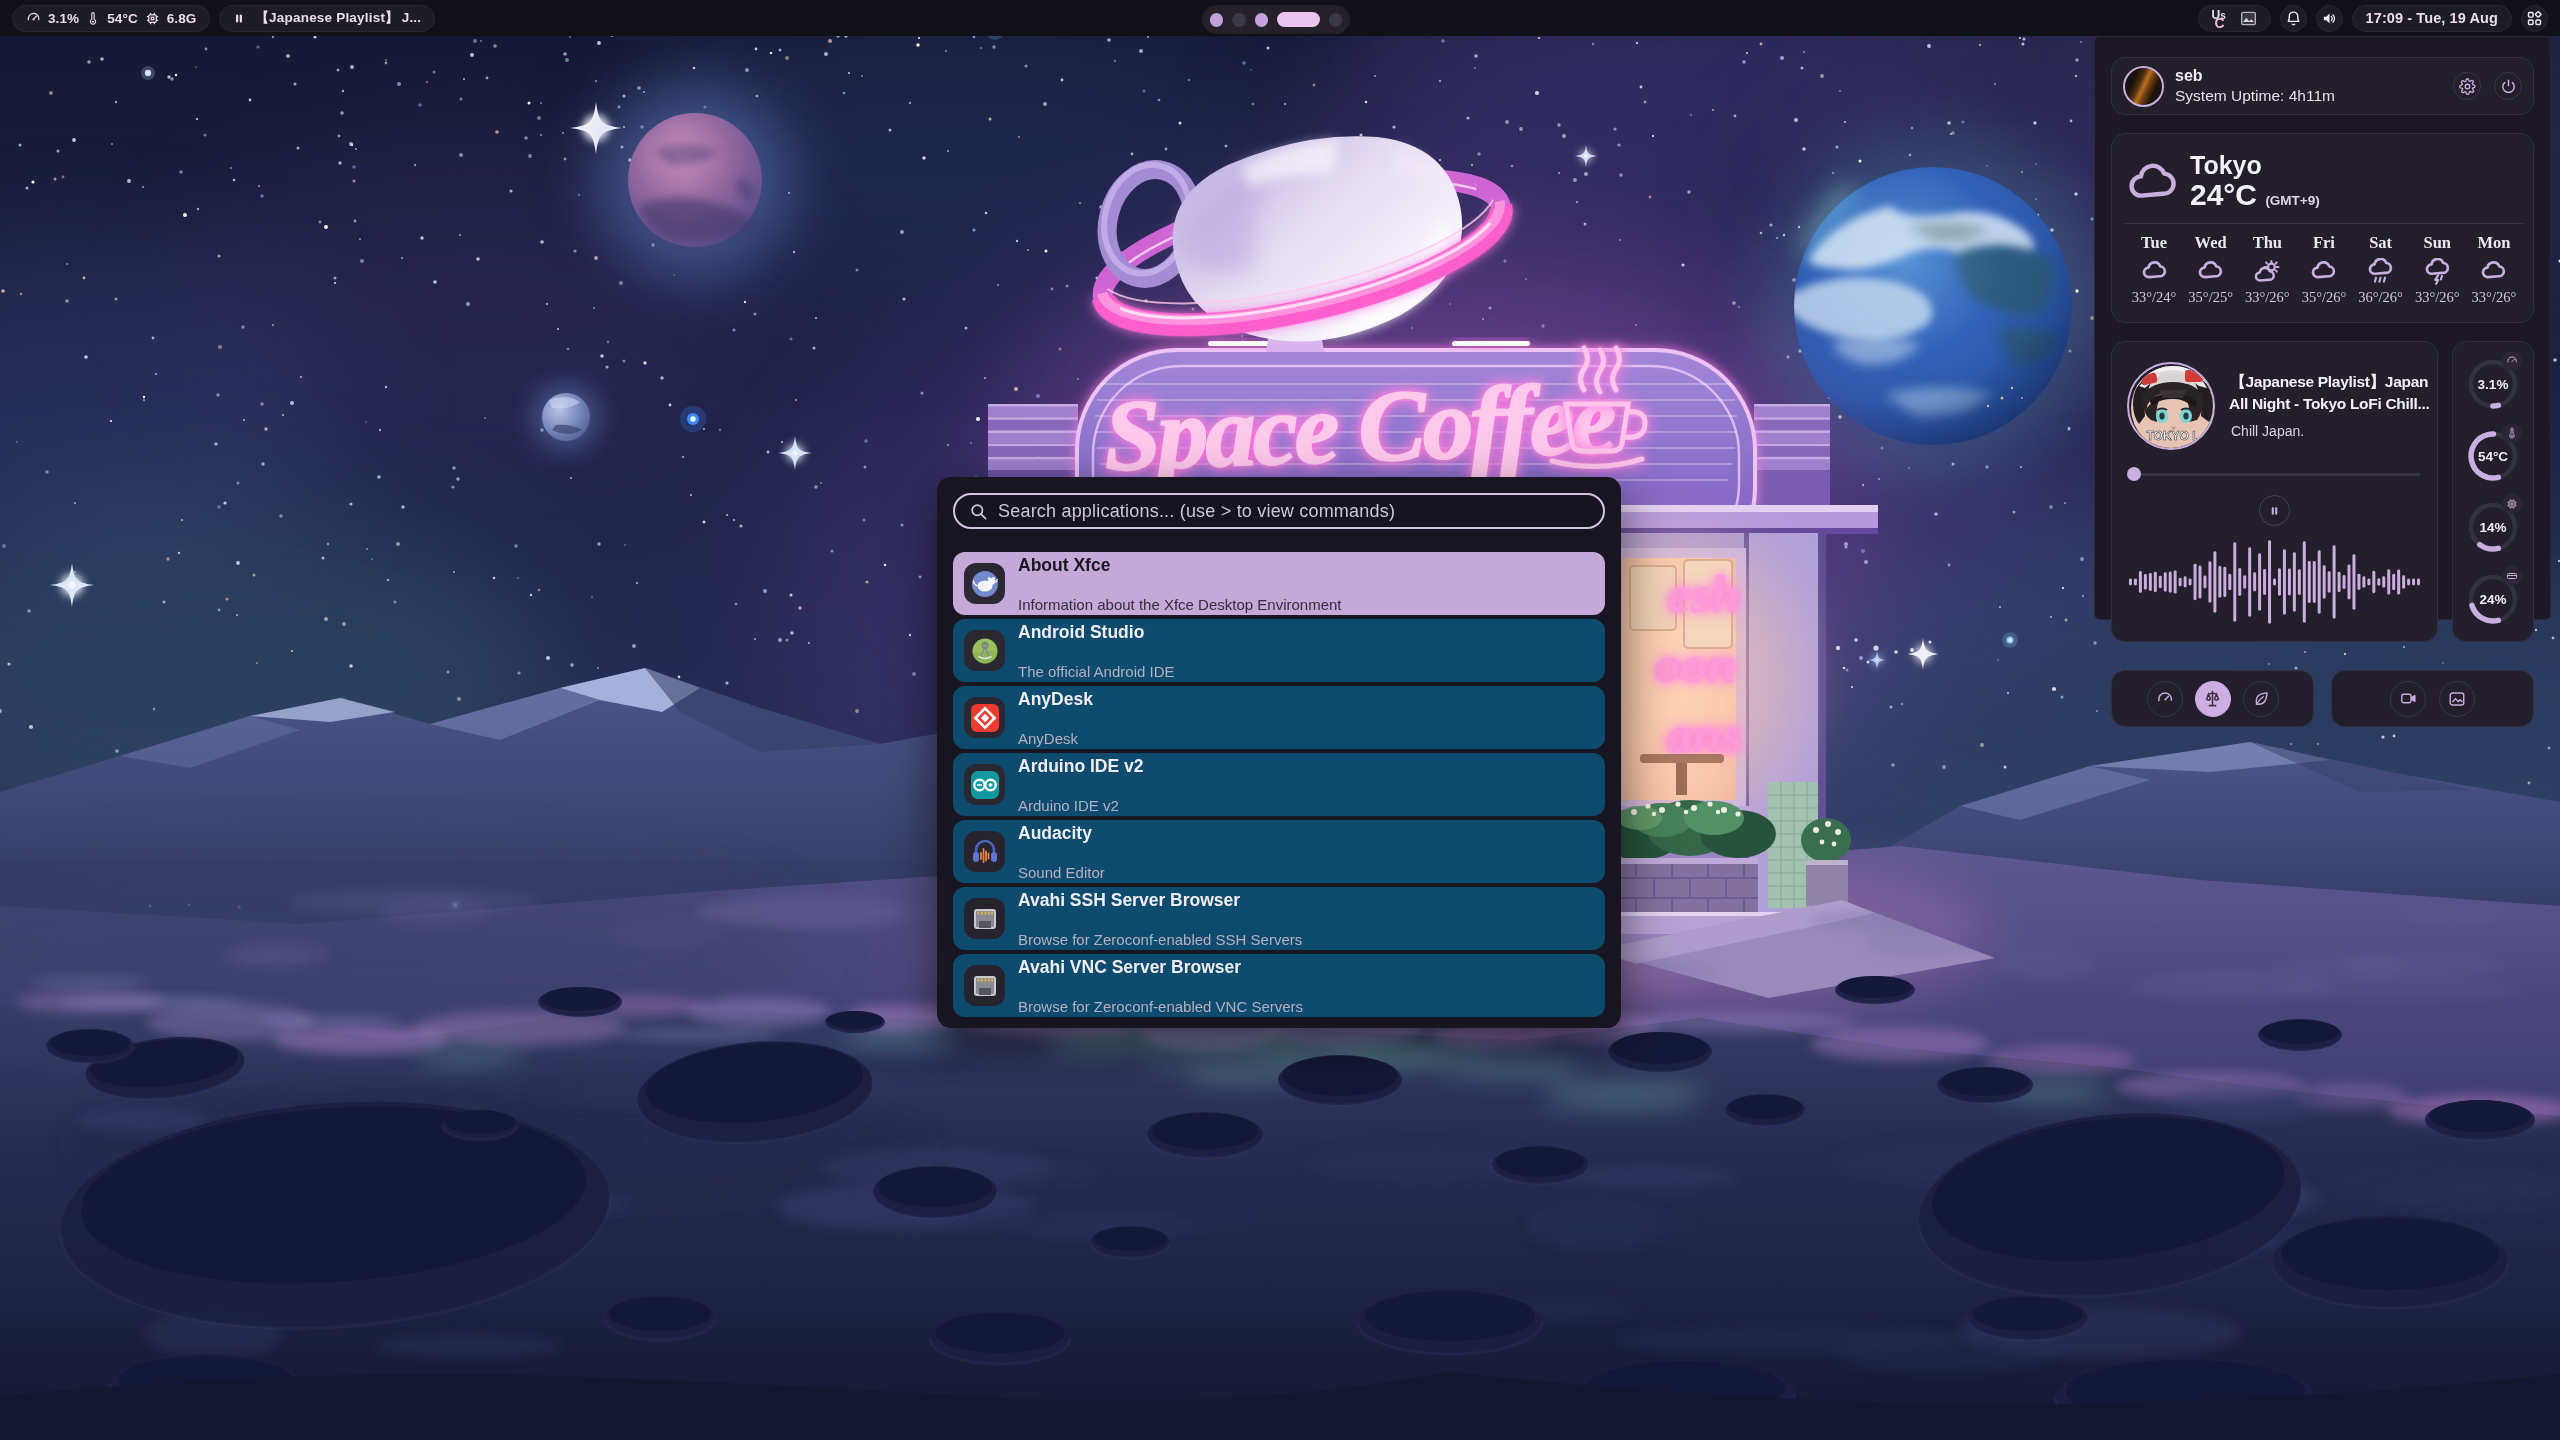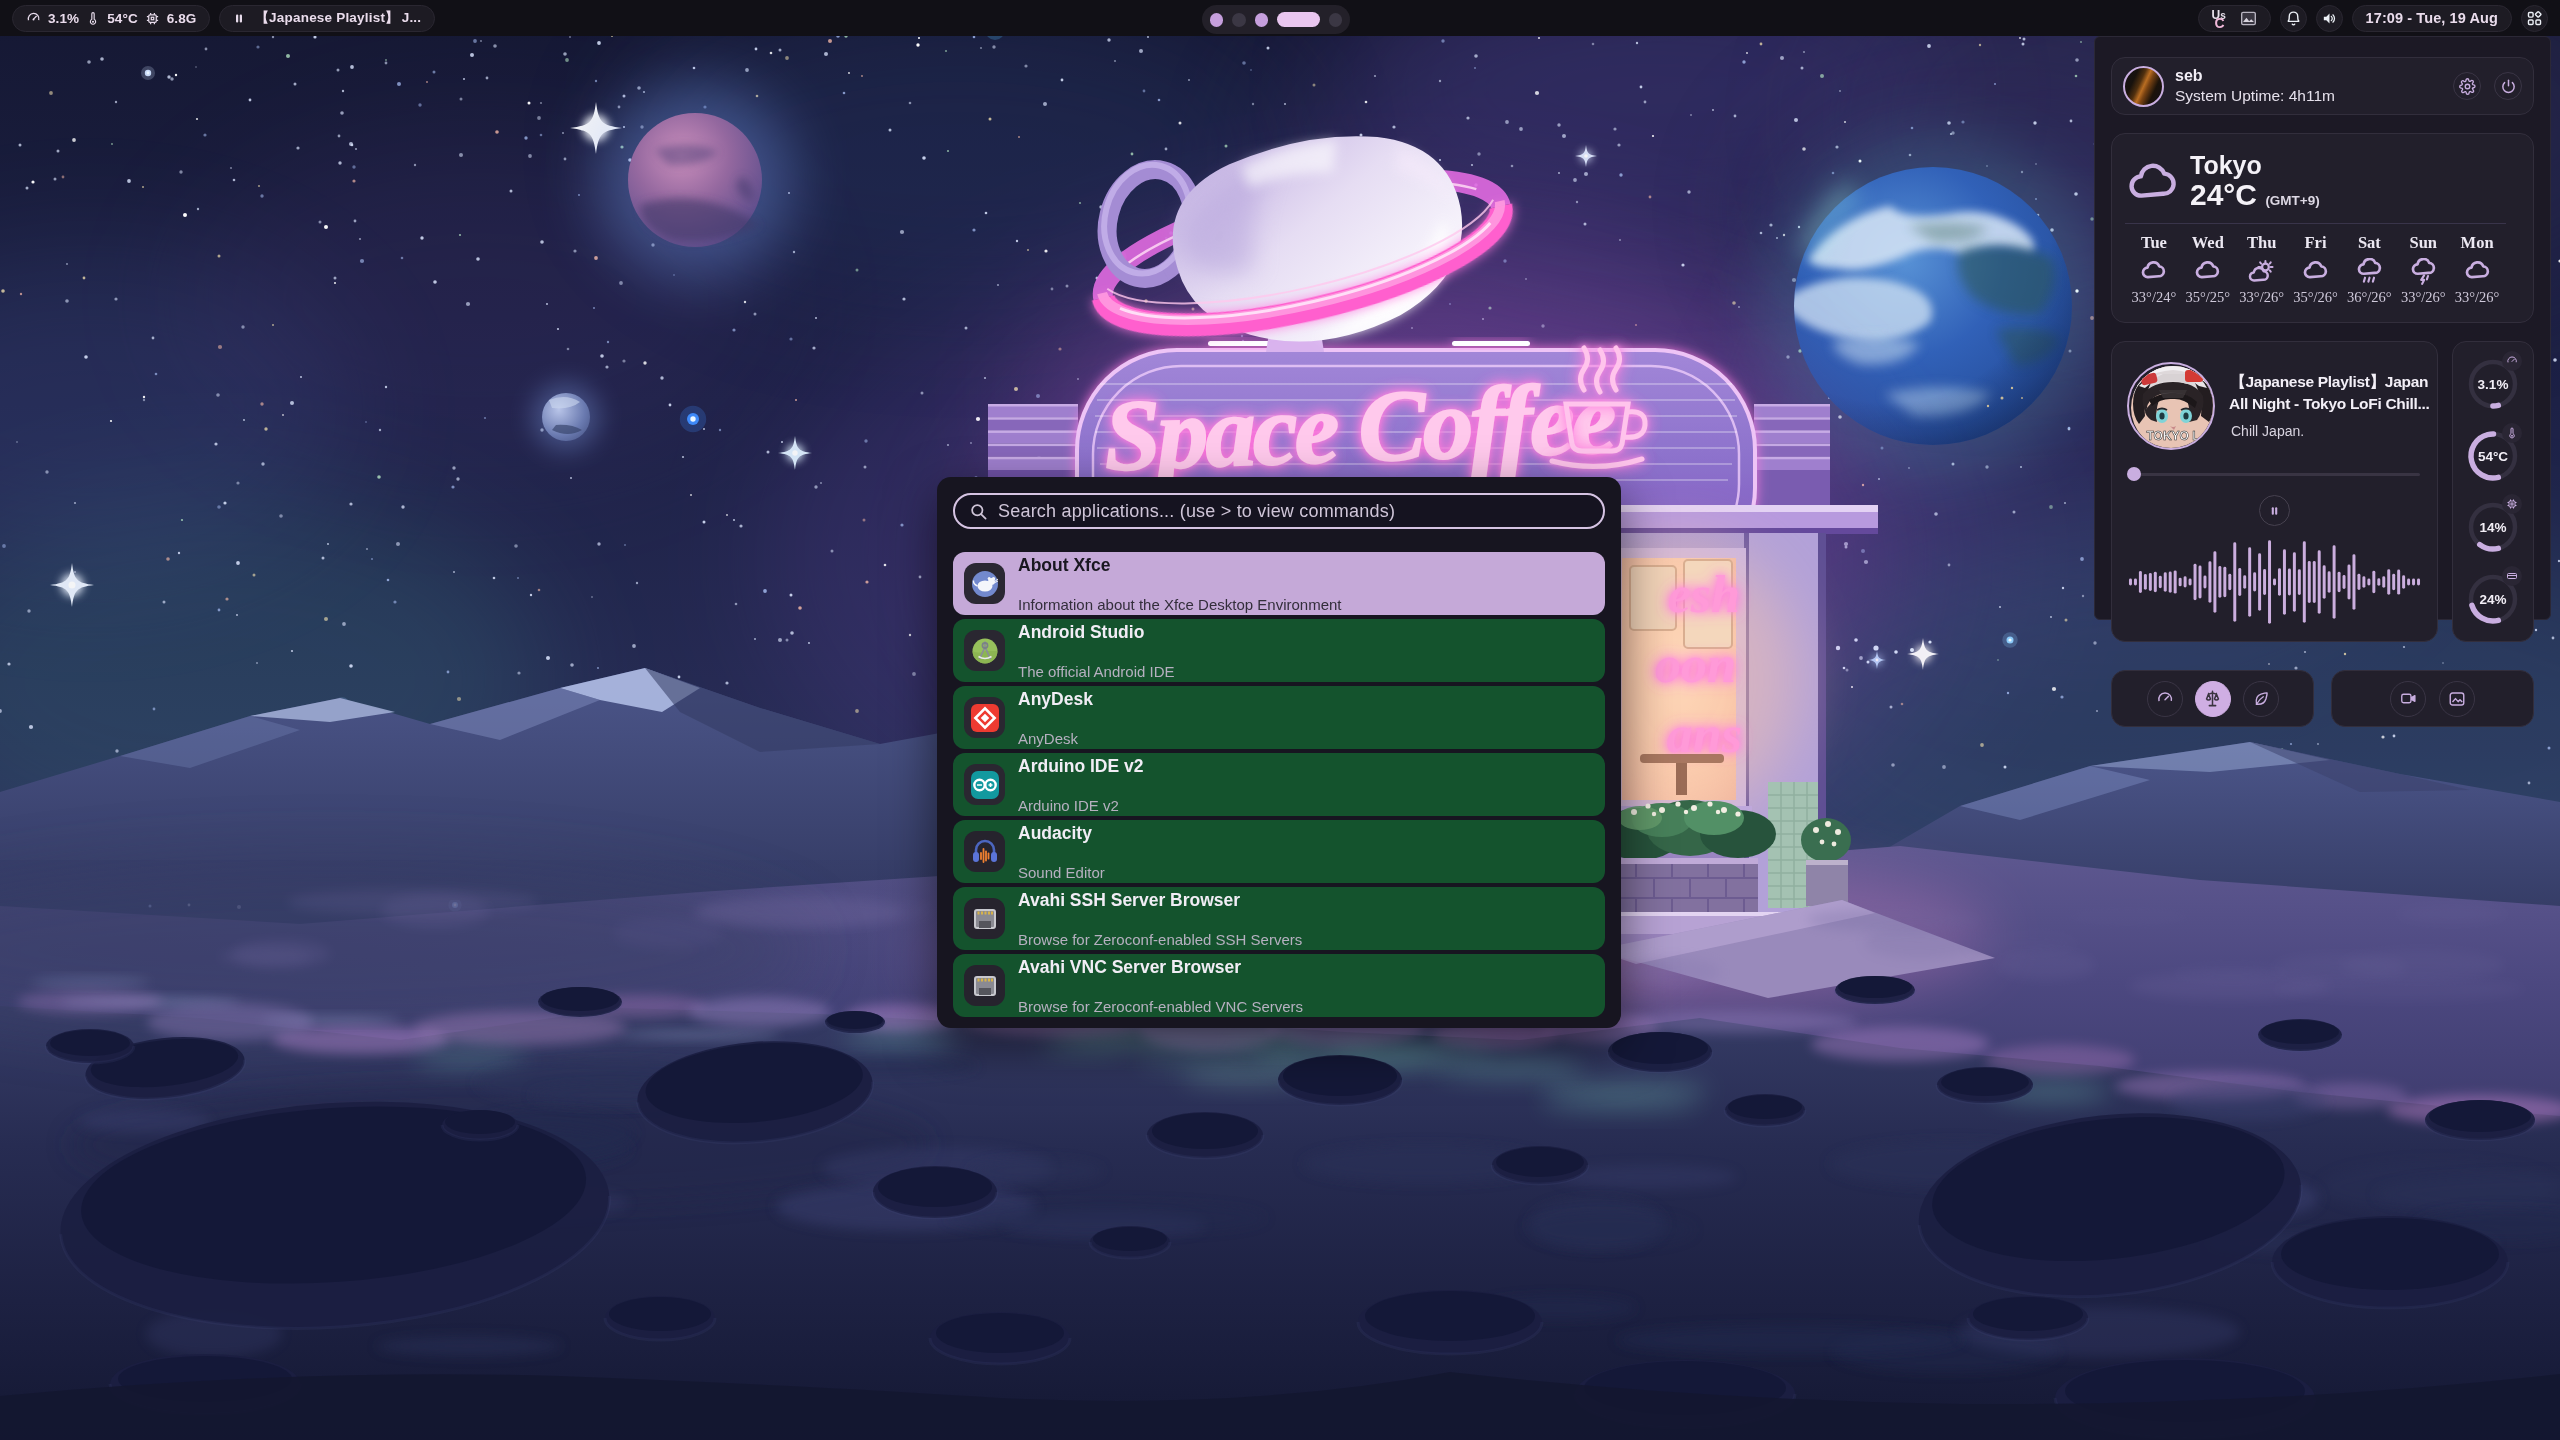--- a/index.html
+++ b/index.html
@@ -20,21 +20,21 @@
 .dot.lit { background:#c69fdd; }
 .wpill { width:45px; height:15px; border-radius:8px; background:#e9c6ef; display:inline-block; }
 
 
 .launcher { position:absolute; left:937px; top:477px; width:684px; height:551px; background:#171520;
   border-radius:14px; z-index:20; box-shadow:0 18px 50px rgba(0,0,0,0.55); padding:16px 16px 0 16px; }
 .search { width:652px; height:36px; border:2px solid #d5c3e2; border-radius:18px; display:flex; align-items:center;
   padding:0 14px; gap:10px; background:#151320; }
 .ph { color:#cfc5d8; font-size:18px; letter-spacing:0.2px; }
 .lrows { margin-top:23px; display:flex; flex-direction:column; gap:4px; }
-.lrow { height:63px; border-radius:12px; background:#14532d; display:flex; align-items:center; padding:0 11px; gap:13px; }
+.lrow { height:63px; border-radius:12px; background:#0c4a6e; display:flex; align-items:center; padding:0 11px; gap:13px; }
 .lrow.sel { background:#c5a9d8; }
 .ric { width:41px; height:41px; border-radius:12px; display:flex; align-items:center; justify-content:center; flex:none; }
 .rtx { display:flex; flex-direction:column; gap:20px; }
 .rt { font-size:17.5px; font-weight:700; color:#f1edf5; }
 .rs { font-size:15px; color:#b6b0c0; }
 .lrow.sel .rt { color:#191720; }
 .lrow.sel .rs { color:#332e3b; }
 
 
 .sidebar { position:absolute; left:2094px; top:36px; width:457px; height:584px; background:#1c1925;
@@ -45,21 +45,21 @@
   background:linear-gradient(115deg, #131017 0%, #18120d 26%, #50300f 40%, #b96d22 50%, #7a4312 58%, #1c130a 74%, #121017 100%); }
 .uinfo { margin-left:11px; flex:1; }
 .uname { color:#f2eef6; font-size:16px; font-weight:700; }
 .uup { color:#e6e1ec; font-size:15.5px; margin-top:2px; }
 .ubtns { display:flex; gap:13px; }
 .obtn { width:28px; height:28px; border-radius:50%; border:1px solid #3a3545; display:flex; align-items:center;
   justify-content:center; background:transparent; }
 .obtn.big { width:36px; height:36px; }
 .obtn.big.lit { background:#cfaee3; border-color:#cfaee3; }
 
-.wcard { margin-top:18px; height:190px; padding:18px 27px 10px 13px; }
+.wcard { margin-top:18px; height:190px; padding:18px 10px 10px 13px; }
 .wtop { display:flex; align-items:center; gap:11px; padding-left:2px; }
 .wname { color:#f4f1f7; font-size:25px; font-weight:700; line-height:1.08; }
 .wtemp { color:#f4f1f7; font-size:30px; font-weight:700; line-height:1.04; }
 .gmt { font-size:13.5px; font-weight:700; color:#ddd8e4; }
 .wdiv { height:1px; background:#39344a; margin:13px 0 9px 0; }
 .wdays { display:flex; justify-content:space-between; padding:0 2px; }
 .day { width:54px; display:flex; flex-direction:column; align-items:center; gap:3px;font-family:Liberation Serif, serif; }
 .dn { color:#ece8f2; font-size:16.5px; font-weight:700; }
 .di { height:30px; display:flex; align-items:center; }
 .dt { color:#cfc9da; font-size:14.5px; }

